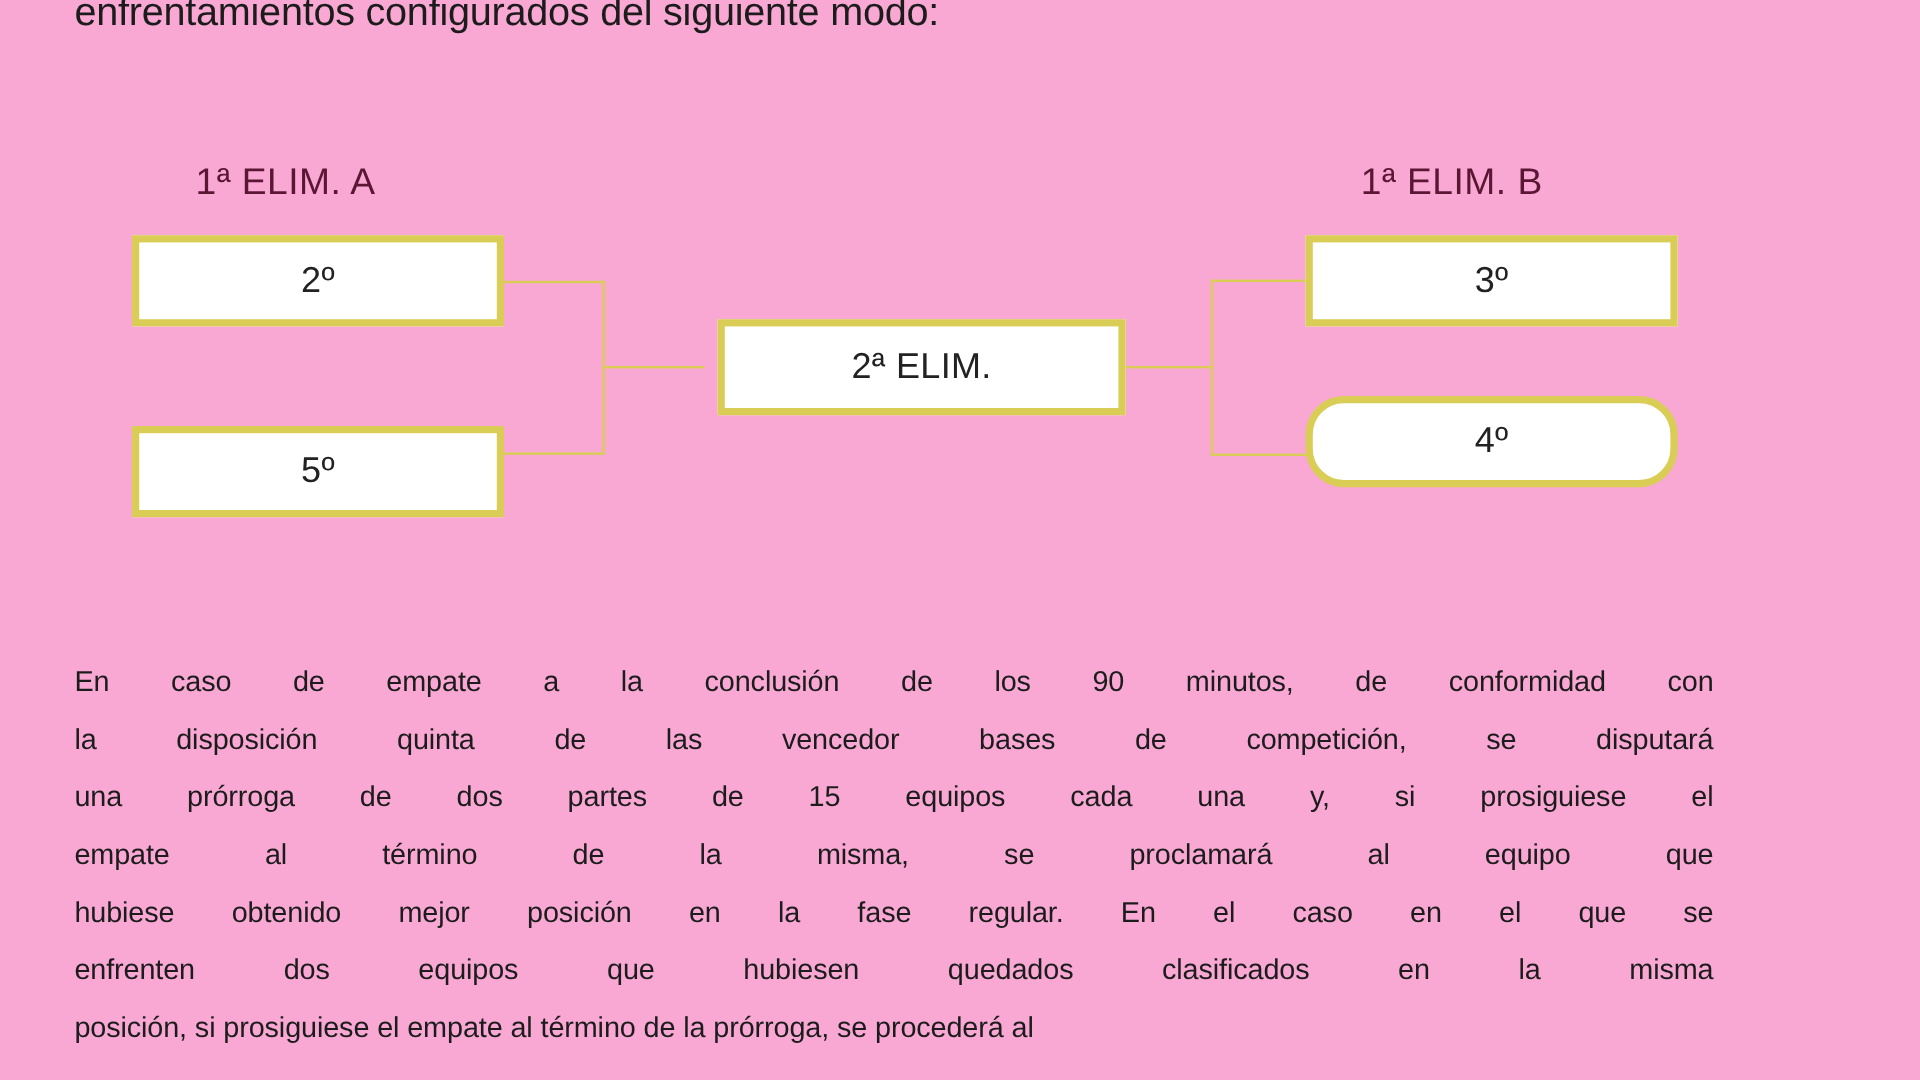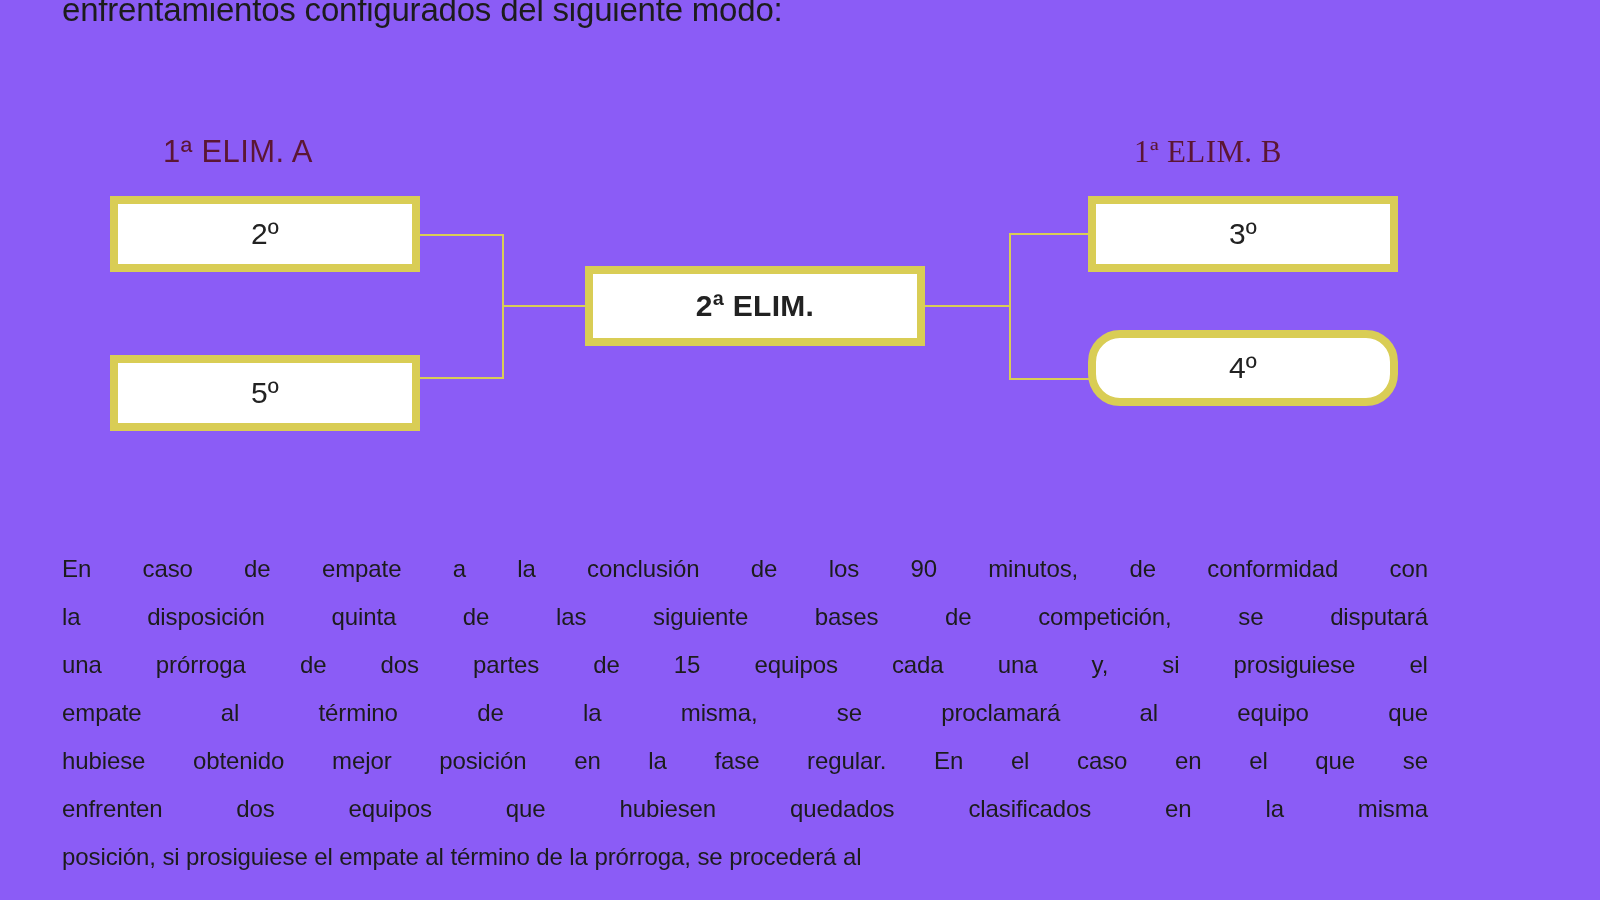--- a/index.html
+++ b/index.html
@@ -13,21 +13,21 @@
     height: 900px;
     overflow: hidden;
     font-family: "Liberation Sans", sans-serif;
     color: #1a1a1a;
     position: relative;
   }
 
   .page {
     position: absolute;
     inset: 0;
-    background: #8b5cf6;
+    background: #f9a8d4;
   }
 
   
   .intro-line {
     position: absolute;
     left: 62px;
     top: -12px;
     width: 1420px;
     font-size: 33px;
     line-height: 44px;
@@ -48,40 +48,40 @@
   }
 
   .bracket-heading {
     position: absolute;
     font-size: 31px;
     letter-spacing: 0.4px;
     color: #5b1634;
     white-space: nowrap;
   }
   .bracket-heading.left  { left: 163px;  top: 134px; }
-  .bracket-heading.right { left: 1134px; top: 134px; font-family: Liberation Serif, serif; }
+  .bracket-heading.right { left: 1134px; top: 134px; }
 
   .node {
     position: absolute;
     box-sizing: border-box;
-    border: 8px solid #4c1d95;
+    border: 6px solid #4c1d95;
     background: #ffffff;
     display: flex;
     align-items: center;
     justify-content: center;
     font-size: 30px;
     letter-spacing: 0.3px;
     color: #222222;
   }
 
   .node-2  { left: 110px;  top: 196px; width: 310px; height: 76px; }
   .node-5  { left: 110px;  top: 339px; width: 310px; height: 76px; }
   .node-3  { left: 1088px; top: 196px; width: 310px; height: 76px; }
   .node-4  { left: 1088px; top: 330px; width: 310px; height: 76px; }
-  .node-mid{ left: 585px;  top: 266px; width: 340px; height: 80px; font-weight: bold; }
+  .node-mid{ left: 598px;  top: 266px; width: 340px; height: 80px; }
 
   .conn {
     position: absolute;
     background: #d9cd55;
   }
   .conn.h { height: 2px; }
   .conn.v { width: 2px; }
 
   
   .c-l-top   { left: 420px; top: 234px; width: 84px; }
@@ -167,21 +167,21 @@
         <span>de</span>
         <span>conformidad</span>
         <span>con</span>
       </span>
     <span class="body-line justified">
         <span>la</span>
         <span>disposición</span>
         <span>quinta</span>
         <span>de</span>
         <span>las</span>
-        <span>siguiente</span>
+        <span>vencedor</span>
         <span>bases</span>
         <span>de</span>
         <span>competición,</span>
         <span>se</span>
         <span>disputará</span>
       </span>
     <span class="body-line justified">
         <span>una</span>
         <span>prórroga</span>
         <span>de</span>

